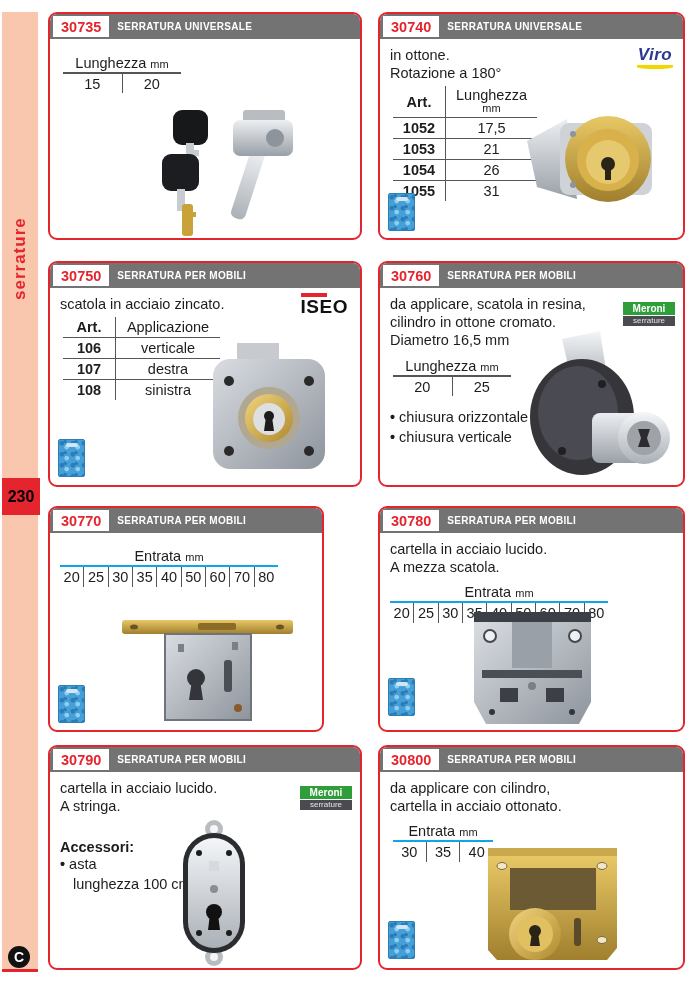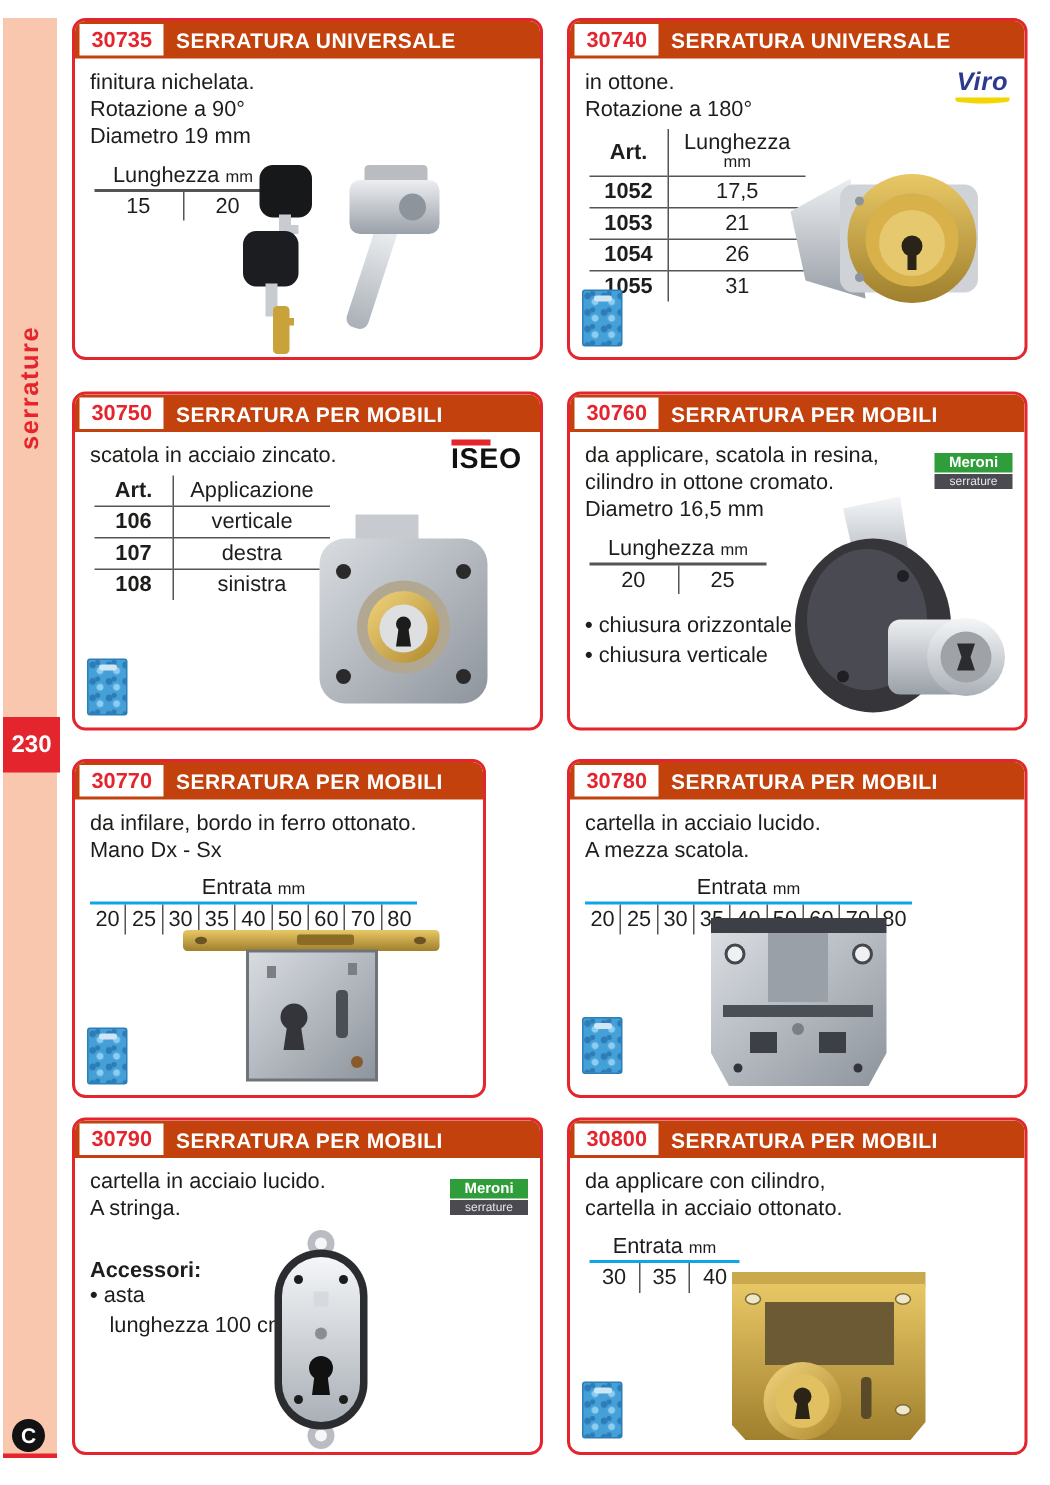--- a/index.html
+++ b/index.html
@@ -10,40 +10,40 @@
   
   .sidebar{position:absolute;left:2px;top:12px;width:36px;height:960px;background:#f8c7ae;}
   .sidebar-label{
     position:absolute;left:0;top:192px;width:36px;height:110px;
     writing-mode:vertical-rl;transform:rotate(180deg);
     display:flex;align-items:center;justify-content:center;
     color:#e4252e;font-weight:bold;font-size:17px;letter-spacing:1px;
   }
   .page-box{
     position:absolute;left:0;top:466px;width:38px;height:37px;background:#e4252e;
-    color:#ffffff;font-weight:bold;font-size:16px;display:flex;align-items:center;justify-content:center;
+    color:#000000;font-weight:bold;font-size:16px;display:flex;align-items:center;justify-content:center;
   }
   .corner-logo{
     position:absolute;left:6px;top:934px;width:22px;height:22px;border-radius:50%;
     background:#121212;color:#fff;font-weight:bold;font-size:14px;
     display:flex;align-items:center;justify-content:center;
   }
   .sidebar-bottom-line{position:absolute;left:0;bottom:0;width:100%;height:3px;background:#e4252e;}
 
   
   .cell{
     position:absolute;border:2px solid #e4252e;border-radius:9px;background:#fff;
     box-sizing:border-box;overflow:hidden;
   }
-  .cell-header{display:flex;align-items:stretch;background:#c2410c;height:25px;}
+  .cell-header{display:flex;align-items:stretch;background:#737373;height:25px;}
   .code-box{
     background:#fff;color:#e4252e;font-weight:bold;font-size:14.5px;
     display:flex;align-items:center;padding:0 8px;margin:2px 8px 2px 3px;
   }
-  .cell-title{color:#fff;font-weight:bold;font-size:14px;letter-spacing:.3px;display:flex;align-items:center;}
+  .cell-title{color:#fff;font-weight:bold;font-size:10px;letter-spacing:.3px;display:flex;align-items:center;}
   .cell-body{position:relative;padding:7px 10px 0 10px;font-size:14.5px;}
   .desc-line{line-height:1.25;}
 
   
   .tblA{margin-top:9px;margin-left:3px;}
   .tblA-head{text-align:center;border-bottom:2px solid #555;padding-bottom:1px;white-space:nowrap;}
   .unit{font-size:11px;}
   .tblA-row{display:flex;}
   .tblA-row span{flex:1;text-align:center;padding:2px 0 1px 0;border-left:1.5px solid #555;}
   .tblA-row span:first-child{border-left:none;}
@@ -126,25 +126,20 @@
   <div class="corner-logo">C</div>
   <div class="sidebar-bottom-line"></div>
 </div>
 
 <div class="cell" style="left:48px;top:12px;width:314px;height:228px">
   <div class="cell-header">
     <span class="code-box">30735</span>
     <span class="cell-title">SERRATURA UNIVERSALE</span>
   </div>
   <div class="cell-body">
-    <div>
-      <div class="desc-line">finitura nichelata.</div>
-      <div class="desc-line">Rotazione a 90°</div>
-      <div class="desc-line">Diametro 19 mm</div>
-    </div>
     <div class="tblA" style="width:118px">
       <div class="tblA-head">
         <span>Lunghezza</span> <span class="unit">mm</span>
       </div>
       <div class="tblA-row">
         <span>15</span>
         <span>20</span>
       </div>
     </div>
   </div>
@@ -285,24 +280,20 @@
     <path d="M128 100 l12 0 l-3 9 l3 9 l-12 0 l3 -9 z" fill="#2c2c30"></path>
   </svg>
 </div>
 
 <div class="cell" style="left:48px;top:506px;width:276px;height:226px">
   <div class="cell-header">
     <span class="code-box">30770</span>
     <span class="cell-title">SERRATURA PER MOBILI</span>
   </div>
   <div class="cell-body">
-    <div>
-      <div class="desc-line">da infilare, bordo in ferro ottonato.</div>
-      <div class="desc-line">Mano Dx - Sx</div>
-    </div>
     <div class="tblE" style="width:218px">
       <div class="tblE-head">
         <span>Entrata</span> <span class="unit">mm</span>
       </div>
       <div class="tblE-row">
         <span>20</span>
         <span>25</span>
         <span>30</span>
         <span>35</span>
         <span>40</span>

